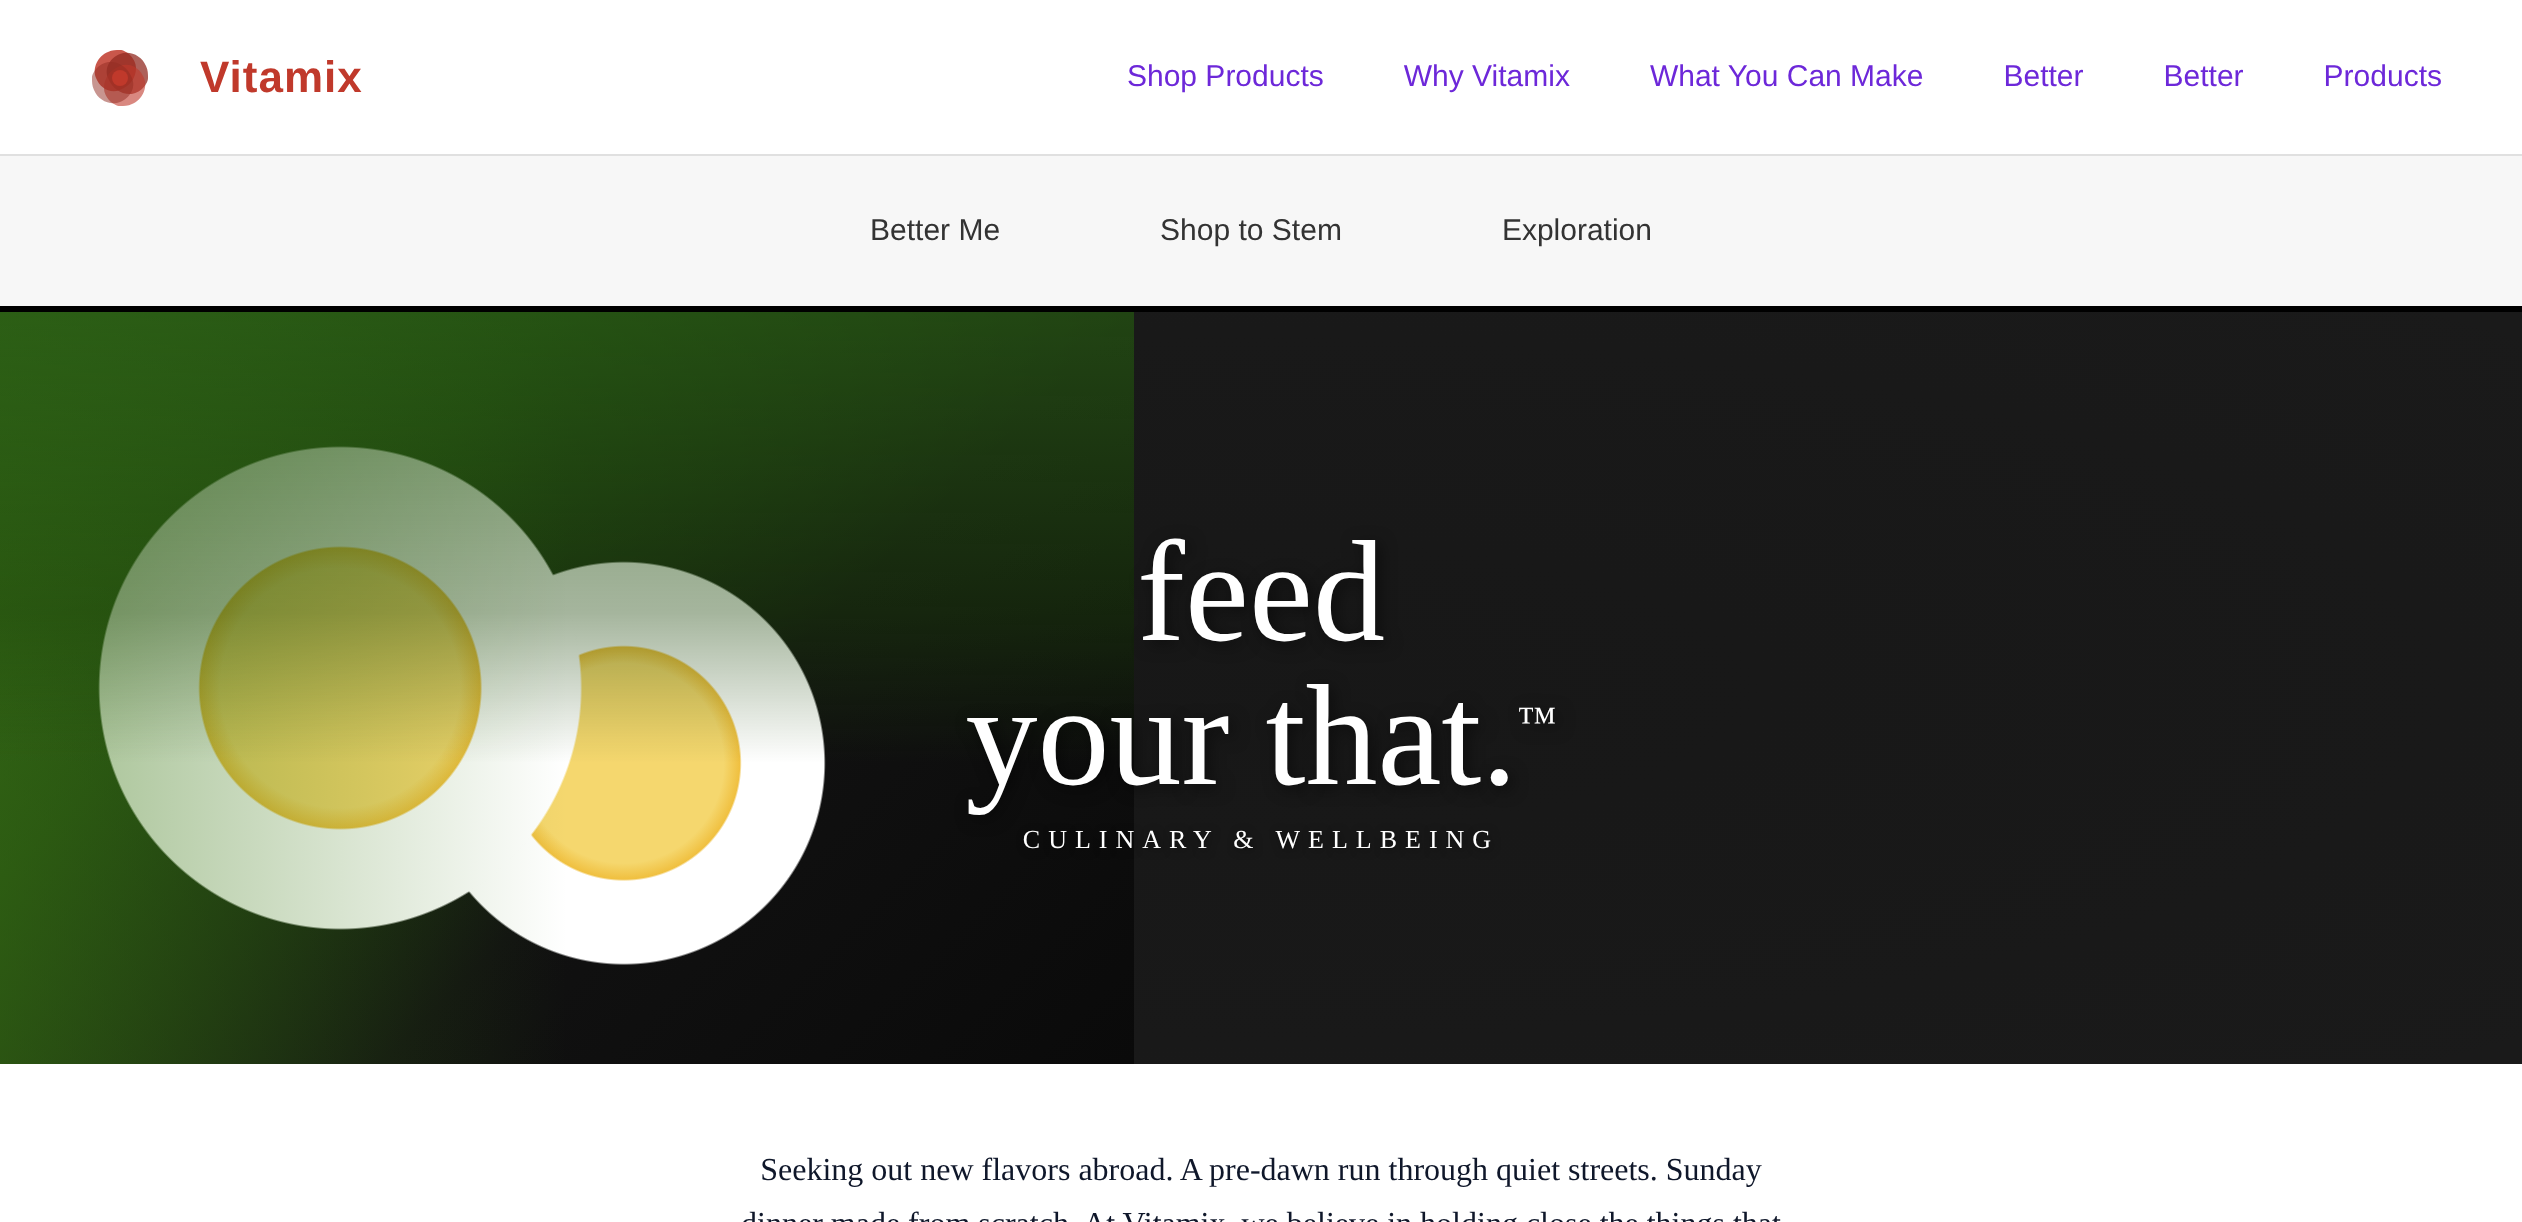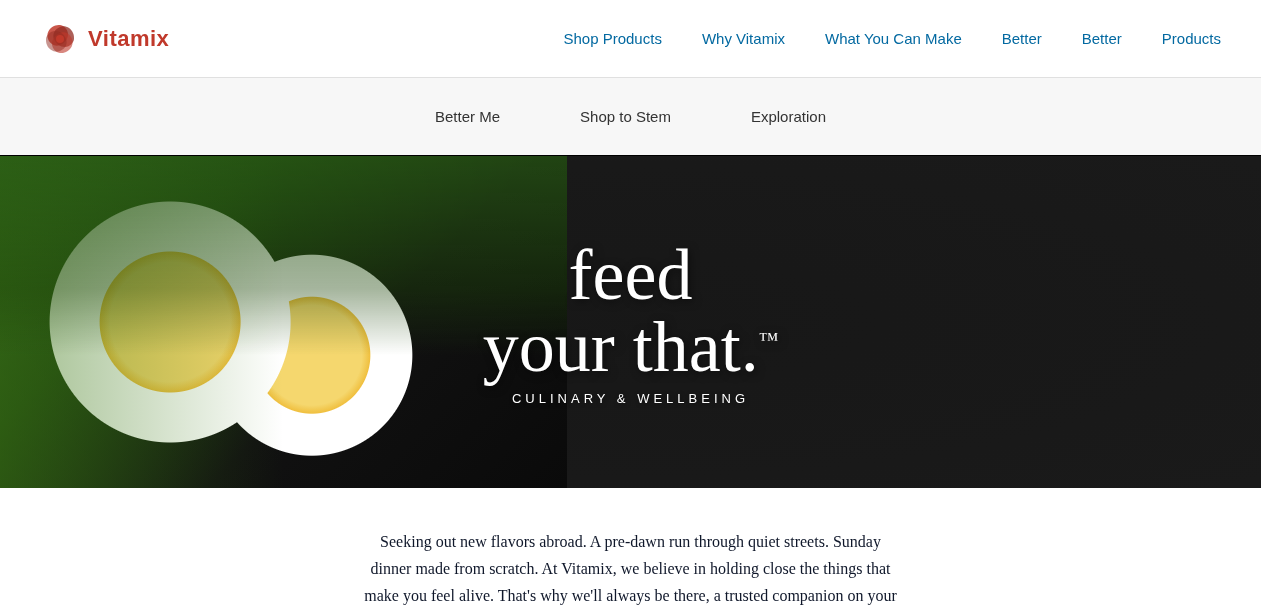--- a/index.html
+++ b/index.html
@@ -21,21 +21,21 @@
       align-items: center;
       padding: 0 40px;
       height: 78px;
       border-bottom: 1px solid #e0e0e0;
       background: #fff;
     }
 
     .logo-area {
       display: flex;
       align-items: center;
-      gap: 8px;
+      gap: 20px;
       margin-right: auto;
       text-decoration: none;
     }
 
     .logo-text {
       font-size: 22px;
       font-weight: bold;
       color: #c0392b;
       font-family: Arial, sans-serif;
       letter-spacing: 0.5px;
@@ -43,50 +43,50 @@
 
     .main-nav {
       display: flex;
       align-items: center;
       gap: 40px;
     }
 
     .nav-item {
       font-family: Arial, sans-serif;
       font-size: 15px;
-      color: #0369a1;
+      color: #6d28d9;
       cursor: pointer;
       text-decoration: none;
       white-space: nowrap;
     }
 
     
     .sub-nav {
       display: flex;
       justify-content: center;
       align-items: center;
       gap: 80px;
       padding: 0;
       height: 78px;
       background: #f7f7f7;
-      border-bottom: 1px solid #000000;
+      border-bottom: 3px solid #000000;
     }
 
     .sub-nav-item {
       font-family: Arial, sans-serif;
       font-size: 15px;
       color: #333;
       cursor: pointer;
       text-decoration: none;
     }
 
     
     .hero-banner {
       width: 1261px;
-      height: 332px;
+      height: 376px;
       position: relative;
       overflow: hidden;
       background: #1a1a1a;
     }
 
     .hero-bg {
       width: 100%;
       height: 100%;
       position: absolute;
       top: 0;
@@ -132,21 +132,21 @@
     .hero-title {
       font-family: 'Brush Script MT', 'Segoe Script', cursive;
       font-size: 72px;
       color: #fff;
       line-height: 1.0;
       text-shadow: 2px 2px 8px rgba(0,0,0,0.5);
       font-weight: normal;
     }
 
     .hero-subtitle {
-      font-family: Liberation Sans, sans-serif;
+      font-family: Liberation Serif, serif;
       font-size: 13px;
       color: #fff;
       letter-spacing: 4px;
       margin-top: 8px;
       text-shadow: 1px 1px 4px rgba(0,0,0,0.5);
       font-weight: 500;
     }
 
     
     .body-text-section {

